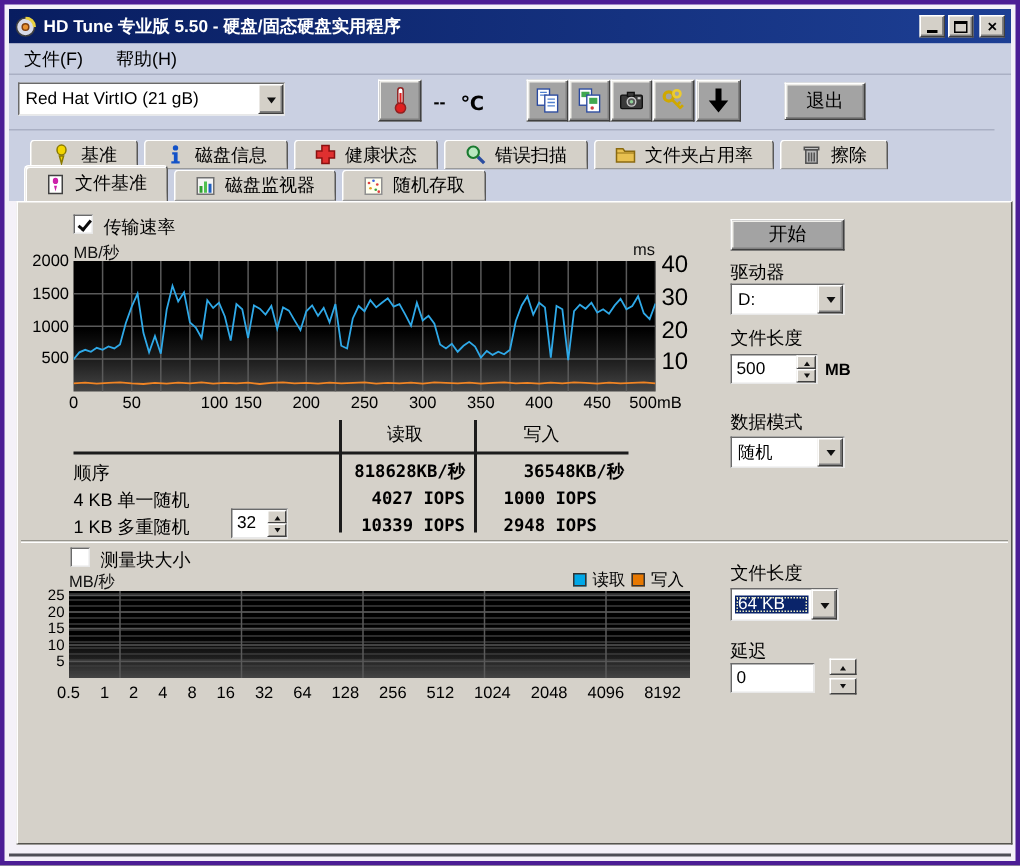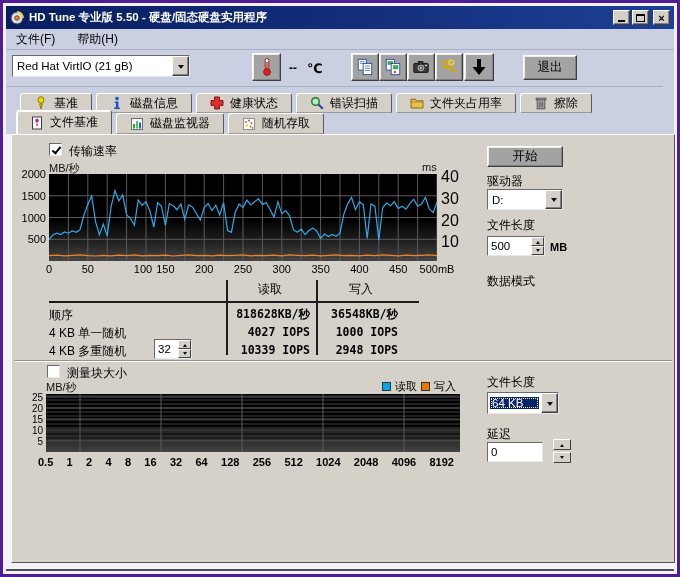--- a/index.html
+++ b/index.html
@@ -58,21 +58,21 @@
   .plot{background:linear-gradient(180deg,#000 52%,#1c1c1c 75%,#454545 100%);}
   .plot svg{display:block;}
   .axis-unit{font-size:11px;color:#101010;}
   .yticks{width:33px;}
   .yticks span{position:absolute;left:0;width:33px;text-align:right;font-size:11px;}
   .yticksR span{position:absolute;left:0;width:30px;text-align:left;font-size:16px;}
   .xticks1{left:0;top:128px;width:500px;height:14px;}
   .xticks1 span{position:absolute;transform:translateX(-50%);font-size:11px;white-space:nowrap;}
   .yticks2{width:31px;}
   .yticks2 span{position:absolute;left:0;width:31px;text-align:right;font-size:10px;}
-  .xticks2{display:flex;justify-content:space-between;font-size:11px;font-weight:bold;}
+  .xticks2{display:flex;justify-content:space-between;font-size:11px;}
   .vline{width:2px;background:#1c1c1c;}
   .hline{height:2px;background:#1c1c1c;}
   .th{text-align:center;font-size:12px;}
   .rowlabel{left:37px;font-size:12px;white-space:nowrap;}
   .val{text-align:right;font-weight:bold;font-family:"DejaVu Sans Mono","Liberation Mono",monospace;font-size:11.5px;}
   .sep{left:2px;right:2px;height:2px;border-top:1px solid #96948c;border-bottom:1px solid #fff;}
   .legend{display:flex;align-items:center;gap:4px;font-size:11px;}
   .sw{display:inline-block;width:9px;height:9px;border:1px solid #333;}
   .plabel{font-size:12px;white-space:nowrap;}
   .plabel.bold{font-weight:bold;font-size:11px;}
@@ -334,27 +334,27 @@
       </div>
 
     <div class="vline" style="left:214px;top:145px;height:75px"></div>
     <div class="vline" style="left:304px;top:145px;height:75px"></div>
     <div class="th" style="left:214px;top:146px;width:88px">读取</div>
     <div class="th" style="left:306px;top:146px;width:86px">写入</div>
     <div class="hline" style="left:37px;top:166px;width:370px"></div>
 
     <div class="rowlabel" style="top:172px">顺序</div>
     <div class="val" style="left:212px;top:172px;width:86px">818628KB/秒</div>
-    <div class="val" style="left:306px;top:172px;width:80px">36548KB/秒</div>
+    <div class="val" style="left:324px;top:172px;width:80px">36548KB/秒</div>
 
     <div class="rowlabel" style="top:190px">4 KB 单一随机</div>
     <div class="val" style="left:212px;top:190px;width:86px">4027 IOPS</div>
     <div class="val" style="left:306px;top:190px;width:80px">1000 IOPS</div>
 
-    <div class="rowlabel" style="top:208px">4 KB 多重随机</div>
+    <div class="rowlabel" style="top:208px">1 KB 多重随机</div>
     <div class="spinbox" style="left:142px;top:204px;width:38px">
       <span class="spin-val">32</span>
       <span class="spin-btns">
         <span class="spin-b up">
             <i></i>
           </span>
         <span class="spin-b dn">
             <i></i>
           </span>
       </span>
@@ -446,20 +446,26 @@
             <i></i>
           </span>
         <span class="spin-b dn">
             <i></i>
           </span>
       </span>
     </div>
     <span class="plabel bold" style="left:538px;top:106px">MB</span>
 
     <div class="plabel" style="left:475px;top:138px">数据模式</div>
+    <div class="combo" style="left:475px;top:156px;width:76px;height:21px">
+      <span class="combo-text">随机</span>
+      <span class="combo-btn">
+          <span class="arr-down"></span>
+        </span>
+    </div>
 
     <div class="plabel" style="left:475px;top:239px">文件长度</div>
     <div class="combo selhl" style="left:475px;top:257px;width:72px;height:22px">
       <span class="combo-text">64 KB</span>
       <span class="combo-btn">
           <span class="arr-down"></span>
         </span>
     </div>
 
     <div class="plabel" style="left:475px;top:291px">延迟</div>

